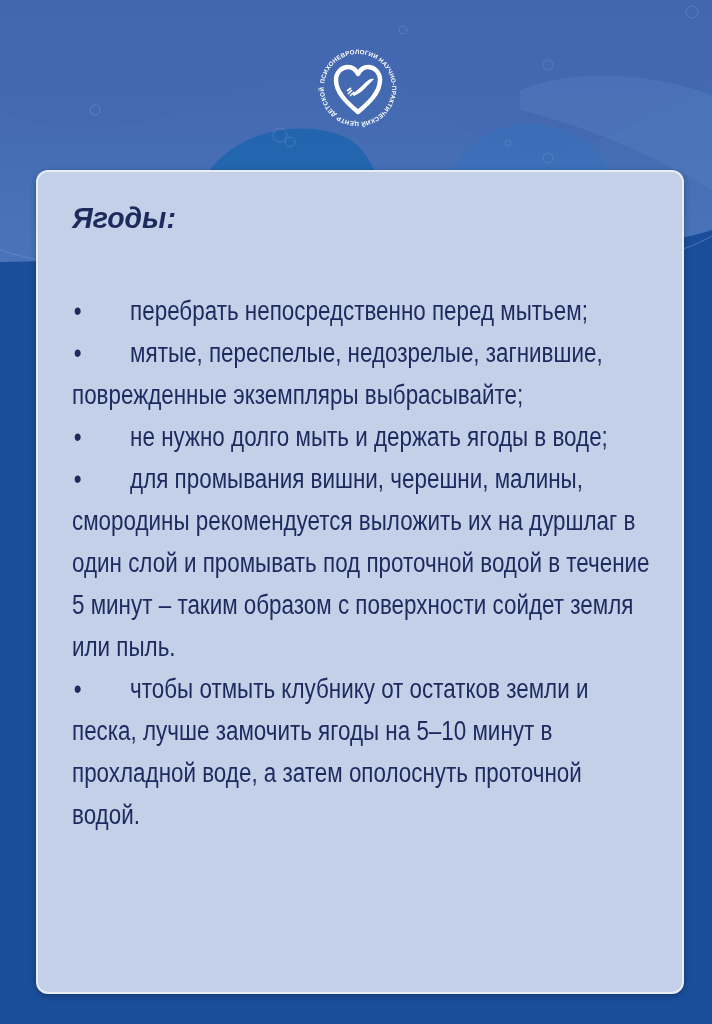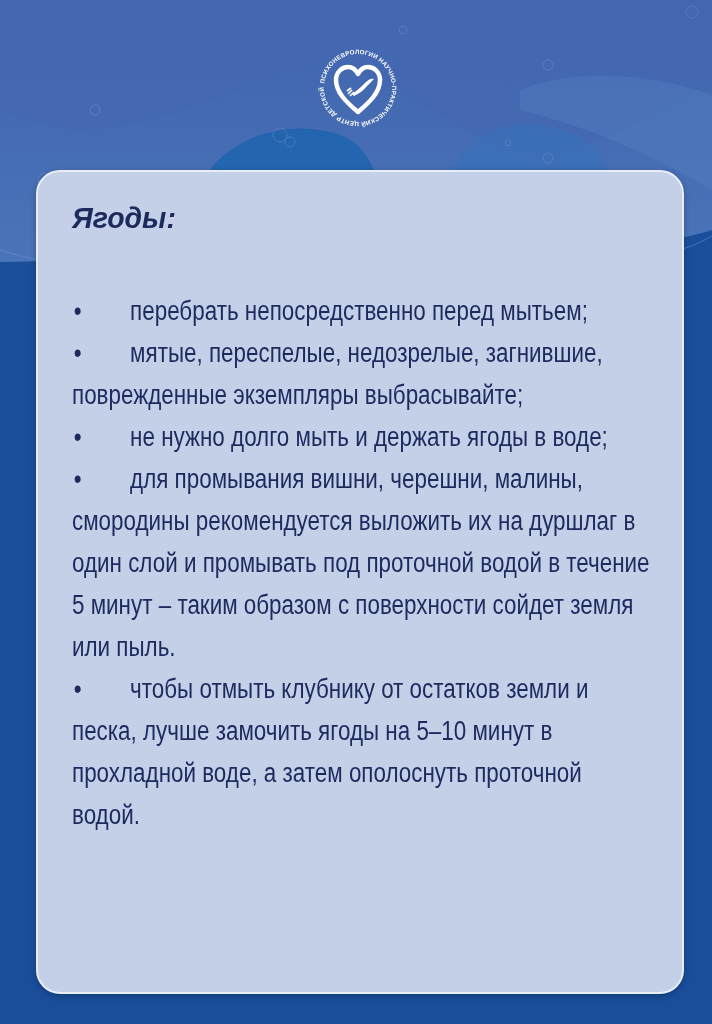--- a/index.html
+++ b/index.html
@@ -11,21 +11,21 @@
     .bg {
       position: absolute; inset: 0; width: 712px; height: 1024px;
     }
     .logo {
       position: absolute; left: 316px; top: 46px; width: 84px; height: 84px;
     }
     .card {
       position: absolute; left: 36px; top: 170px; width: 648px; height: 824px;
       background: #c4cfe8;
       border: 2px solid #e8eef8;
-      border-radius: 24px;
+      border-radius: 12px;
       box-sizing: border-box;
       box-shadow: 0 2px 6px rgba(0,0,0,0.25);
     }
     .title {
       position: absolute; left: 34px; top: 30px;
       font-size: 29px; font-weight: bold; font-style: italic;
       color: #1c2a5e;
       margin: 0;
       transform: scaleX(0.98); transform-origin: left;
     }

